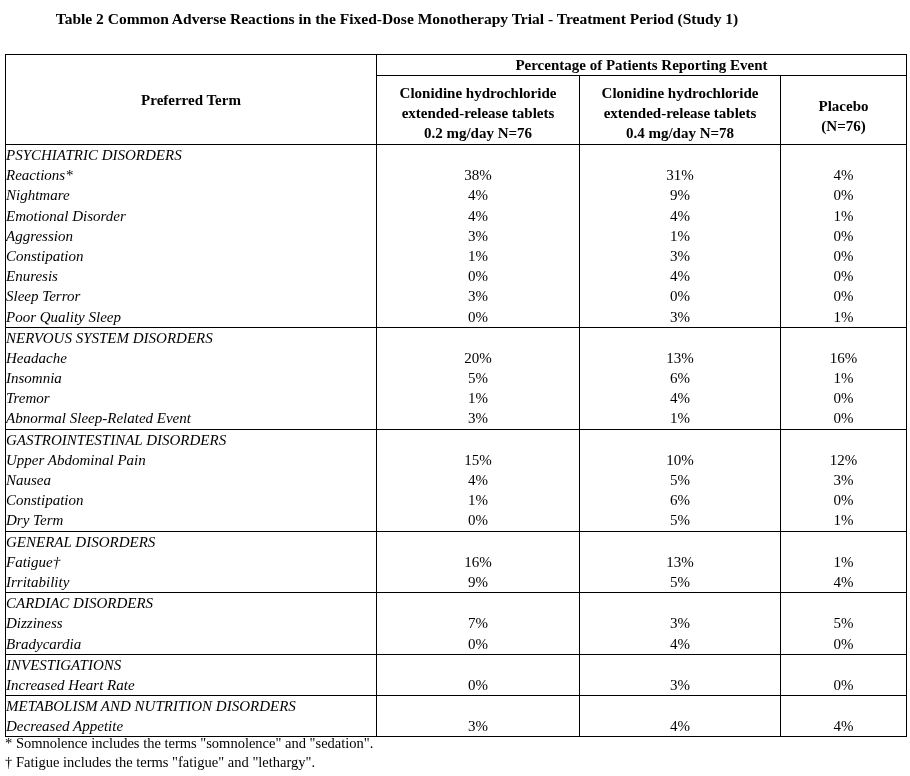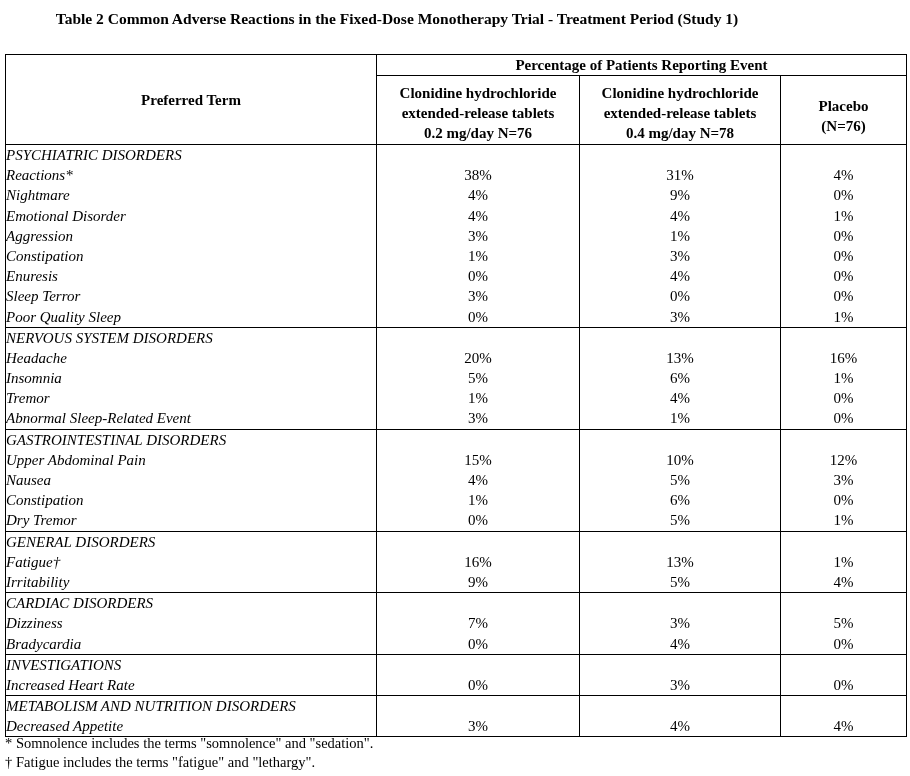--- a/index.html
+++ b/index.html
@@ -126,21 +126,21 @@
           <div class="line">0%</div>
           <div class="line">0%</div>
         </td>
       </tr>
       <tr>
         <td class="terms">
           <div class="line">GASTROINTESTINAL DISORDERS</div>
           <div class="line">Upper Abdominal Pain</div>
           <div class="line">Nausea</div>
           <div class="line">Constipation</div>
-          <div class="line">Dry Tremor</div>
+          <div class="line">Dry Term</div>
         </td>
         <td class="vals">
           <div class="line"></div>
           <div class="line">15%</div>
           <div class="line">4%</div>
           <div class="line">1%</div>
           <div class="line">0%</div>
         </td>
         <td class="vals">
           <div class="line"></div>

